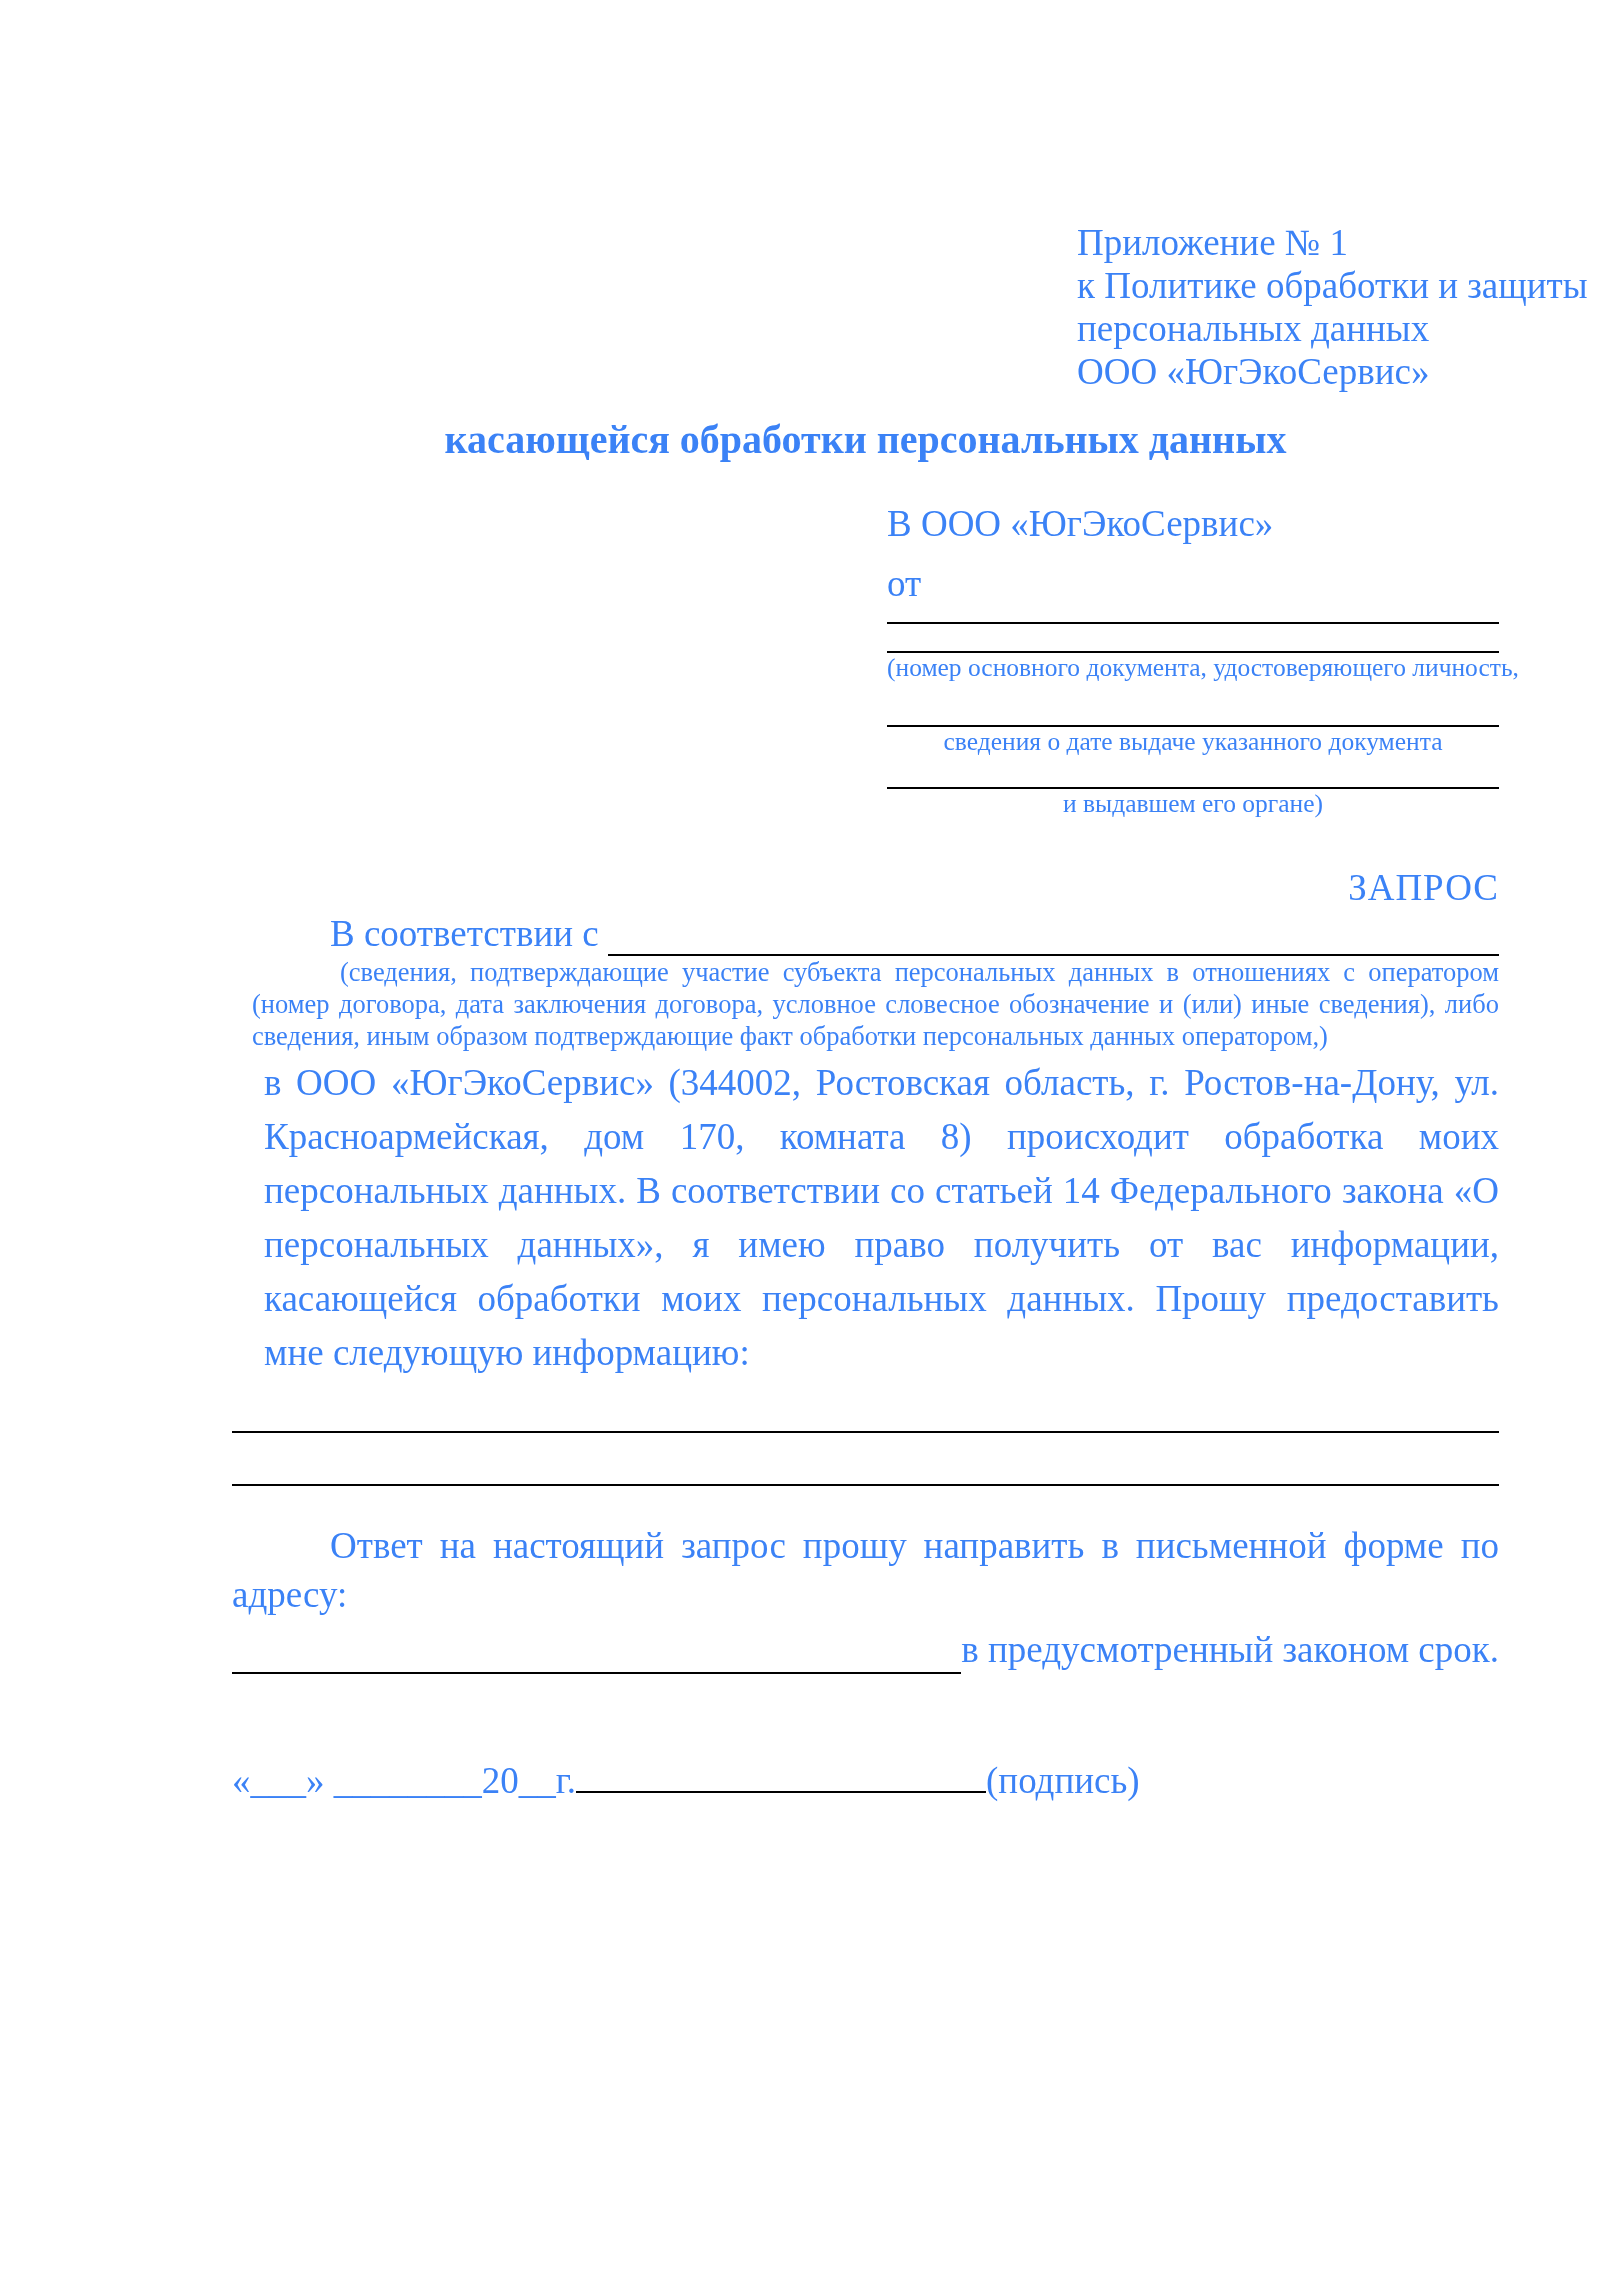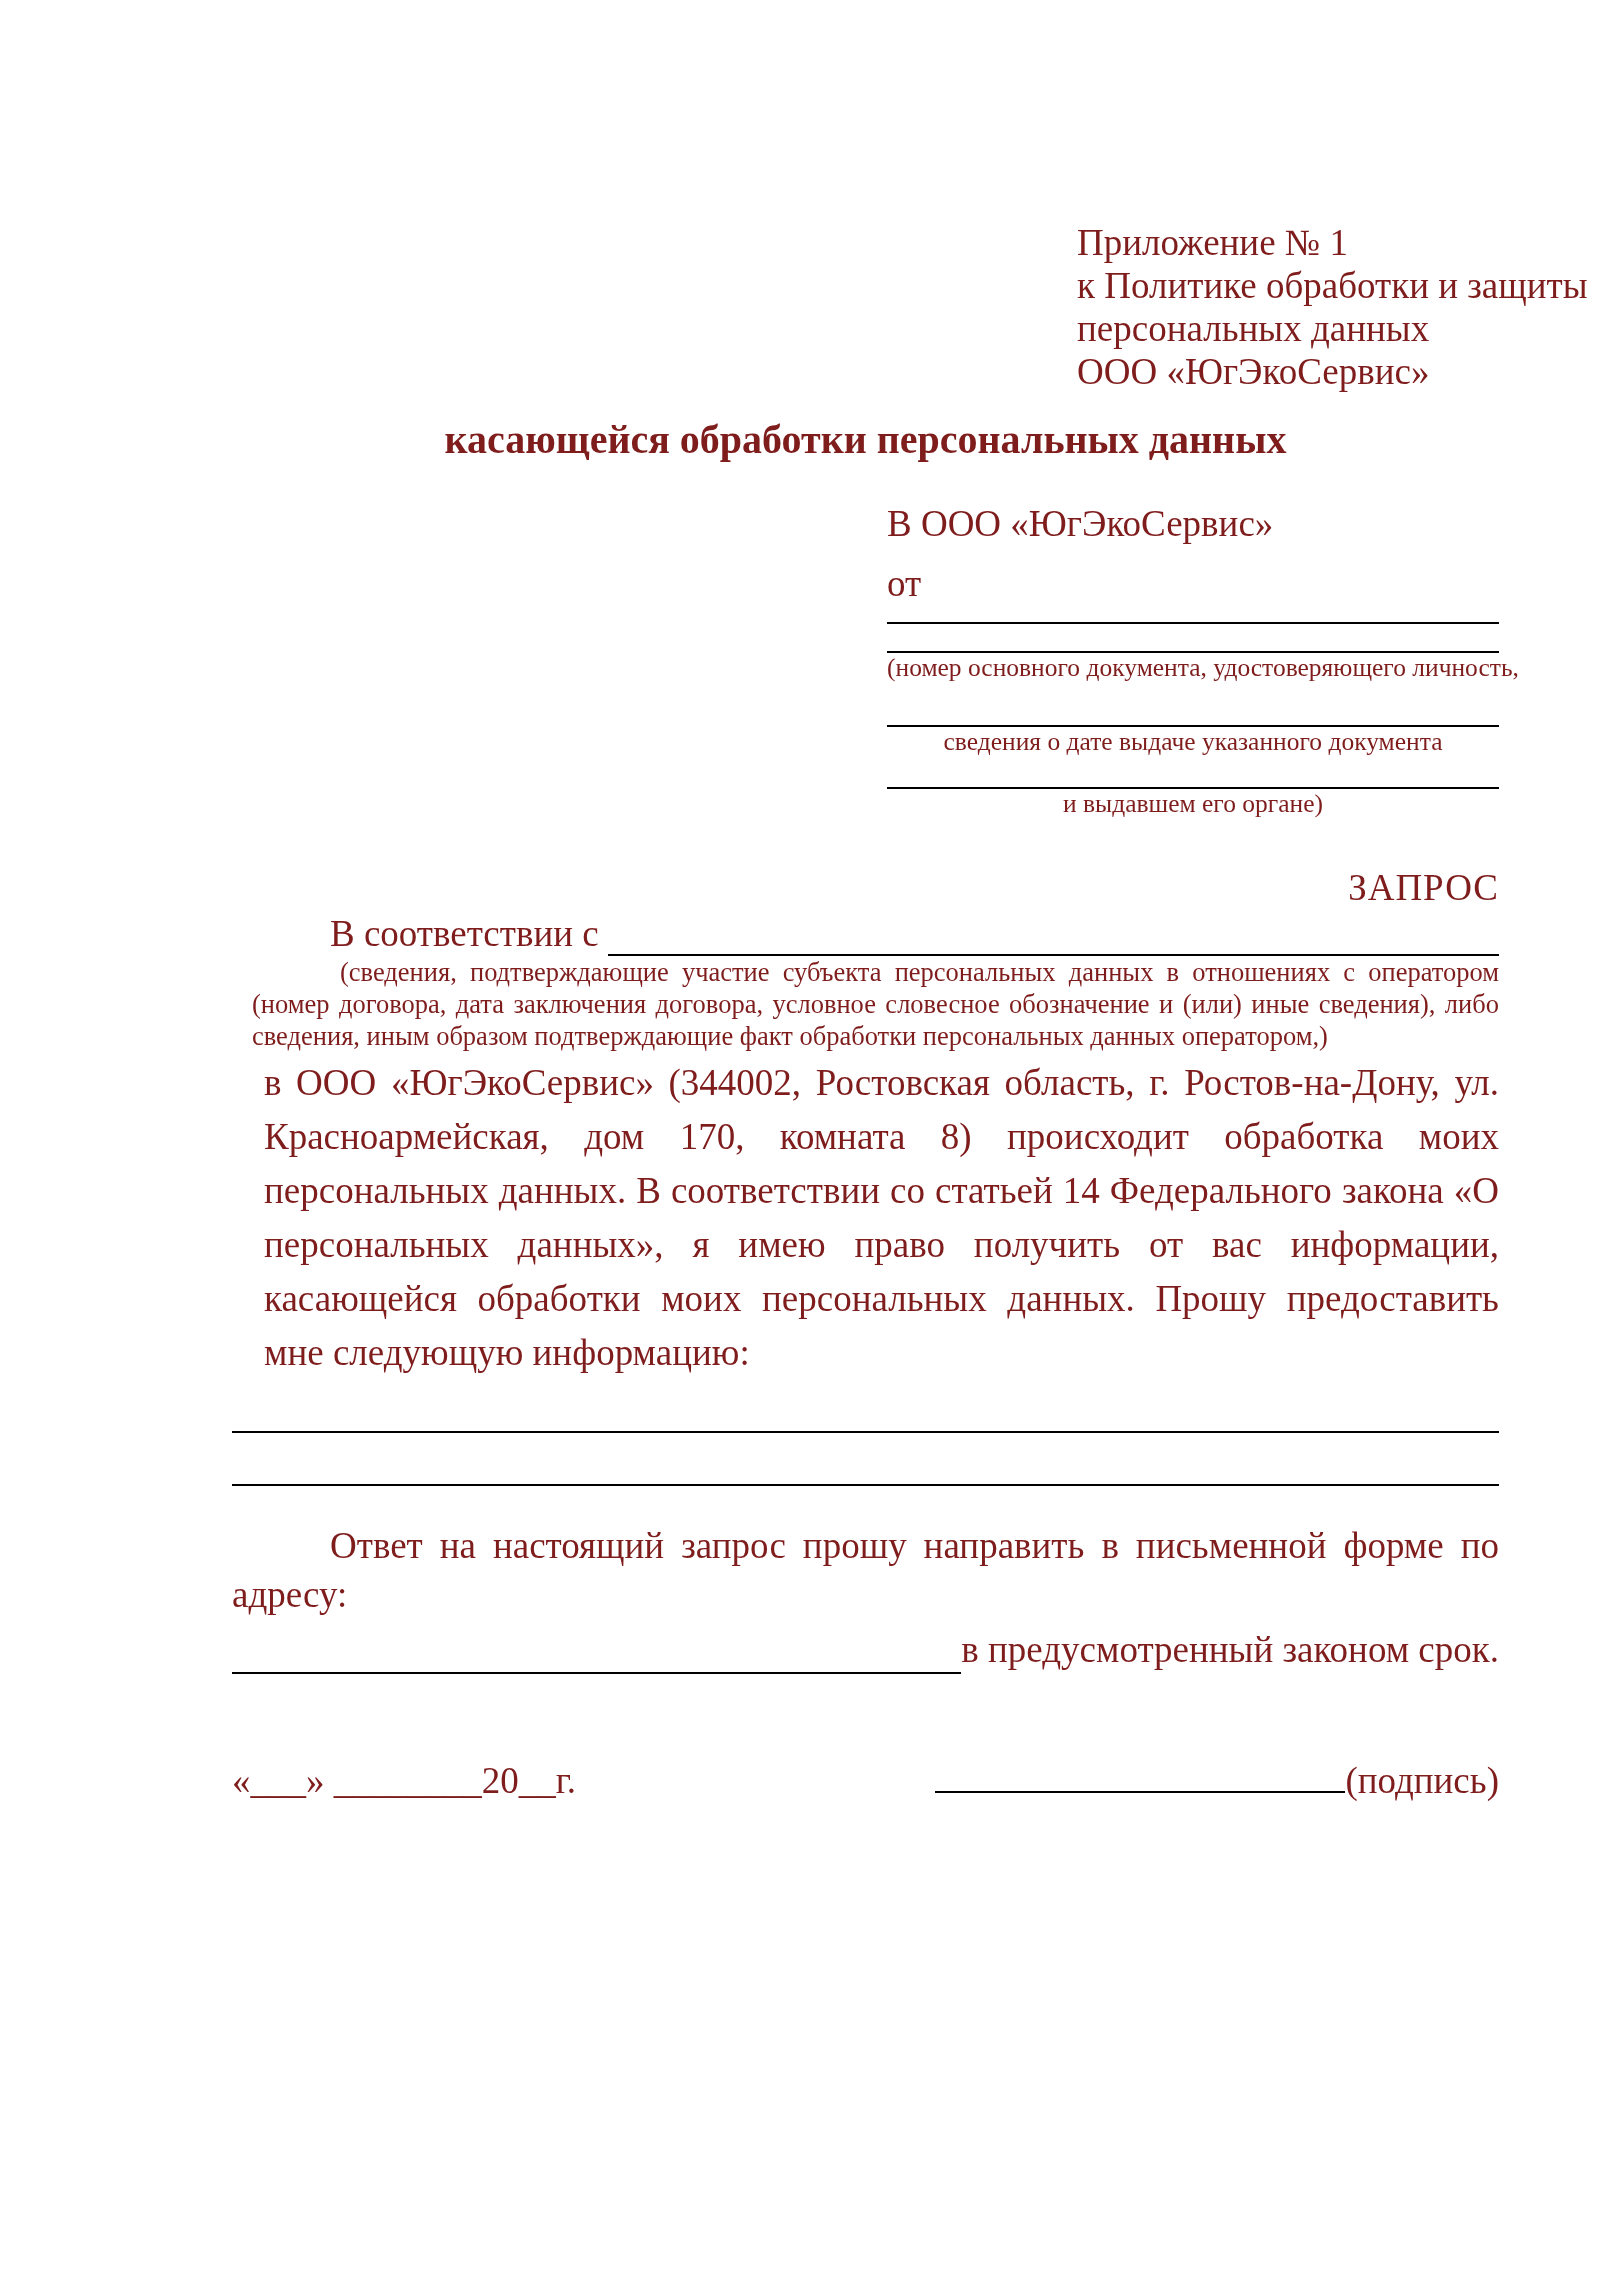--- a/index.html
+++ b/index.html
@@ -1,21 +1,21 @@
 <!DOCTYPE html>
 <html><head>
 <meta charset="utf-8">
 <style>
   html,body { margin:0; padding:0; background:#ffffff; }
   .page {
     position:relative;
     width:1621px;
     height:2293px;
     background:#ffffff;
-    color:#7f1d1d;
+    color:#3b82f6;
     font-family:"Liberation Serif","DejaVu Serif",serif;
     box-sizing:border-box;
     padding:221px 122px 0 232px;
     overflow:hidden;
   }
   
   .doc-header { margin-left:845px; font-size:37px; line-height:43px; }
   .doc-header div { white-space:nowrap; }
 
   
@@ -41,21 +41,21 @@
   .fine-print { font-size:26.5px; line-height:32px; text-align:justify; text-indent:88px;margin-left:20px; }
 
   .body-par { margin-top:3.9px; font-size:37px; line-height:54px; text-align:justify;margin-left:32px; }
 
   .blank-row { height:51px; border-bottom:2.9px solid #000; }
 
   .reply-l1 { margin-top:35px; font-size:37px; line-height:49px; text-align:justify; text-align-last:justify; text-indent:98px; }
   .reply-l2 { display:flex; margin-top:5.9px; font-size:37px; line-height:49px; }
   .reply-l2 .tail { white-space:nowrap; }
 
-  .sig-row { margin-top:84px; display:flex; justify-content:space-between; align-items:baseline; font-size:37px; line-height:45px;gap:40px; }
+  .sig-row { margin-top:84px; display:flex; align-items:baseline; font-size:37px; line-height:45px; }
   .sig-right { white-space:nowrap; }
   .sig-line { display:inline-block; width:410px; height:29px; border-bottom:2.9px solid #000; }
 </style>
 </head>
 <body>
 
 <div class="page">
 
   <div class="doc-header">
     <div>Приложение № 1</div>

